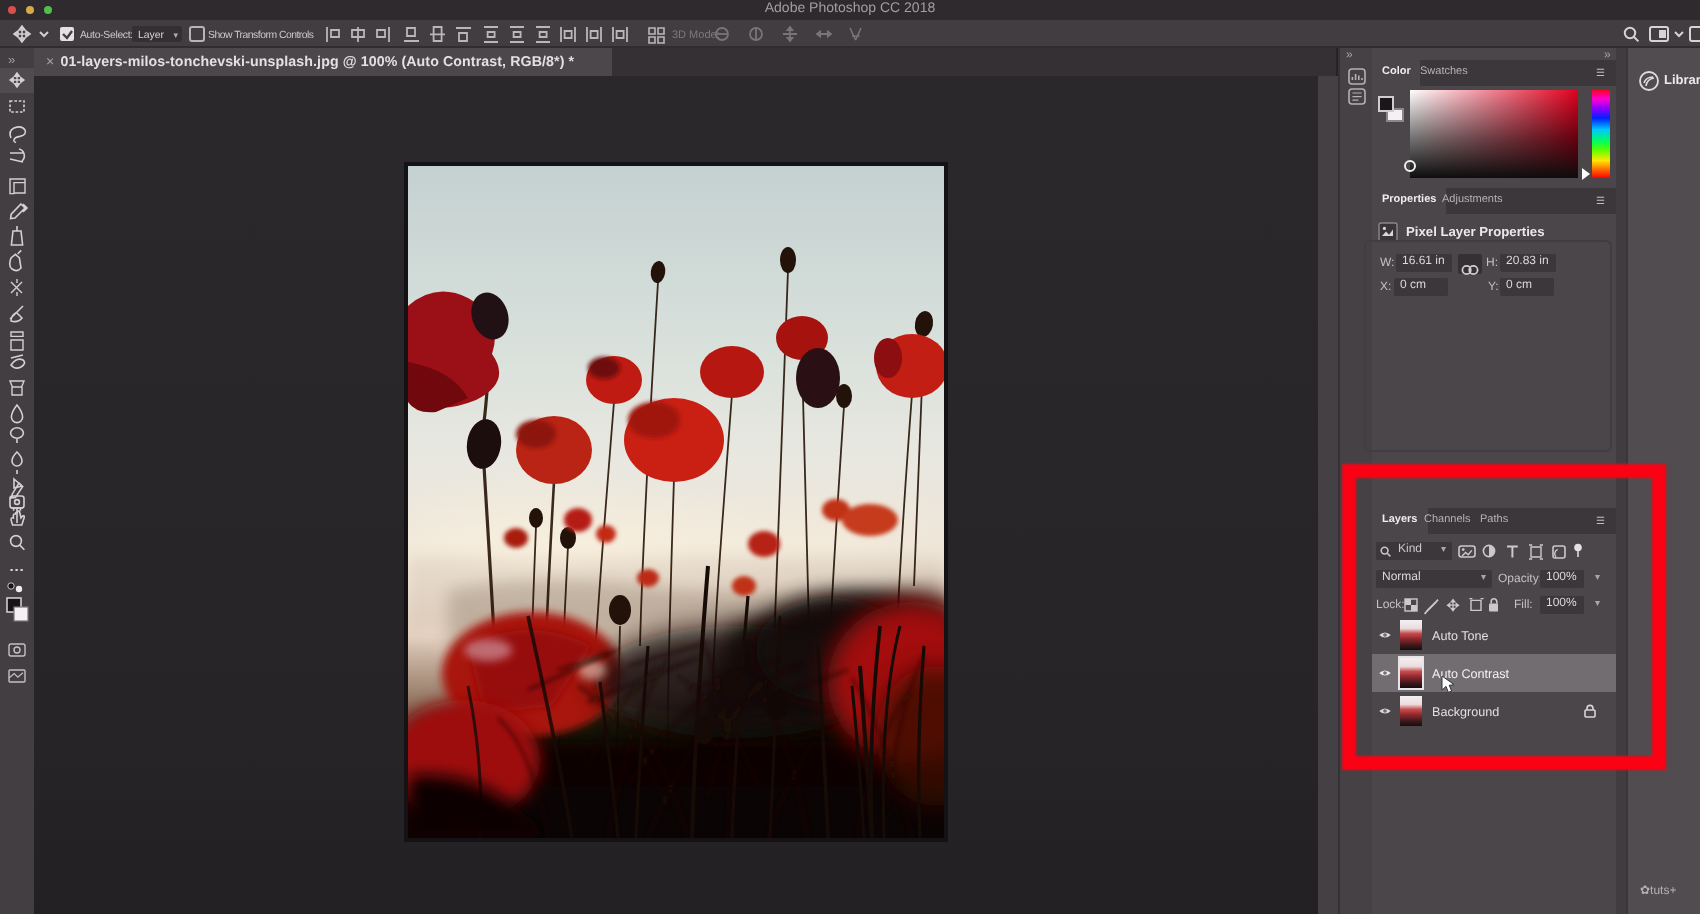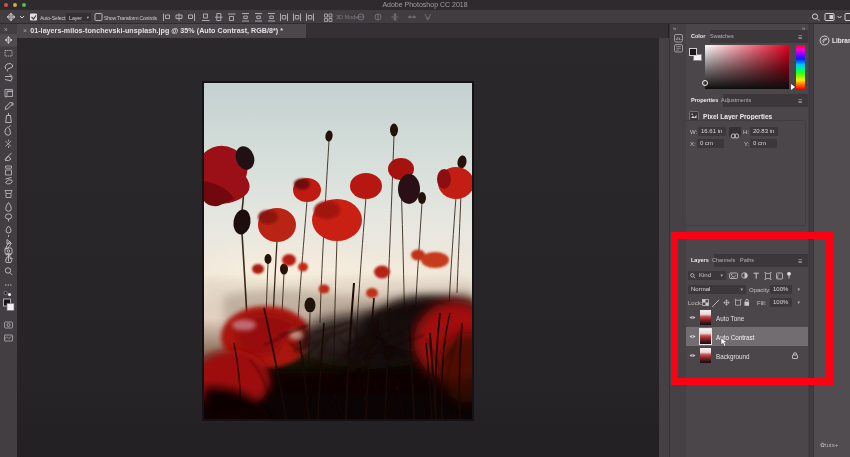--- a/index.html
+++ b/index.html
@@ -106,21 +106,21 @@
       </g>
     </svg>
     <div class="obtxt" style="left:40px;">Auto-Select:</div>
     <div class="obbox" style="left:66px;width:25px;">
         <span style="position:absolute;left:3px;top:1.5px;font-size:5.2px;color:#d8d4d8;">Layer</span>
         <span style="position:absolute;right:2px;top:1.5px;font-size:4.5px;color:#b0acb0;">▾</span>
       </div>
     <div class="obtxt" style="left:104px;letter-spacing:-0.25px;">Show Transform Controls</div>
   </div>
   <div class="abs" id="tabbar">
-    <div id="doctab"><span style="color:#a8a4a8;padding:0 3px 0 6px;">×</span><b>01-layers-milos-tonchevski-unsplash.jpg @ 35% (Auto Contrast, RGB/8*) *</b></div>
+    <div id="doctab"><span style="color:#a8a4a8;padding:0 3px 0 6px;">×</span><b>01-layers-milos-tonchevski-unsplash.jpg @ 100% (Auto Contrast, RGB/8*) *</b></div>
   </div>
   <div class="abs" id="toolbar">
     <svg width="17" height="433" viewBox="0 0 17 433">
       <text x="4" y="8" font-size="6.5" fill="#aaa6aa">»</text>
       <rect x="0" y="10" width="17" height="12.5" fill="#4f4b4f"></rect>
       <g stroke="#d4d0d4" stroke-width="0.8" fill="none">
         <path d="M8.5 12.5 V19.5 M5 16 H12 M8.5 12.5 l-1.2 1.6 h2.4z M8.5 19.5 l-1.2-1.6 h2.4z M5 16 l1.6-1.2 v2.4z M12 16 l-1.6-1.2 v2.4z" stroke-width="0.7"></path>
         <rect x="5" y="26.5" width="7" height="5.5" stroke-dasharray="1.3 0.9"></rect>
         <path d="M5.5 45 q-1.5-3.5 1.5-5 q4-1.5 5.5 1 q1 2.5-2.5 3.2 q-2.5 0.4-3 1.6 q-0.3 1.1 1 1.4"></path>
         <path d="M5 52.5 h6.5 M5 55.5 l6.5 1.5 M9.5 50.5 a3.5 3.5 0 0 1 1.5 6"></path>

